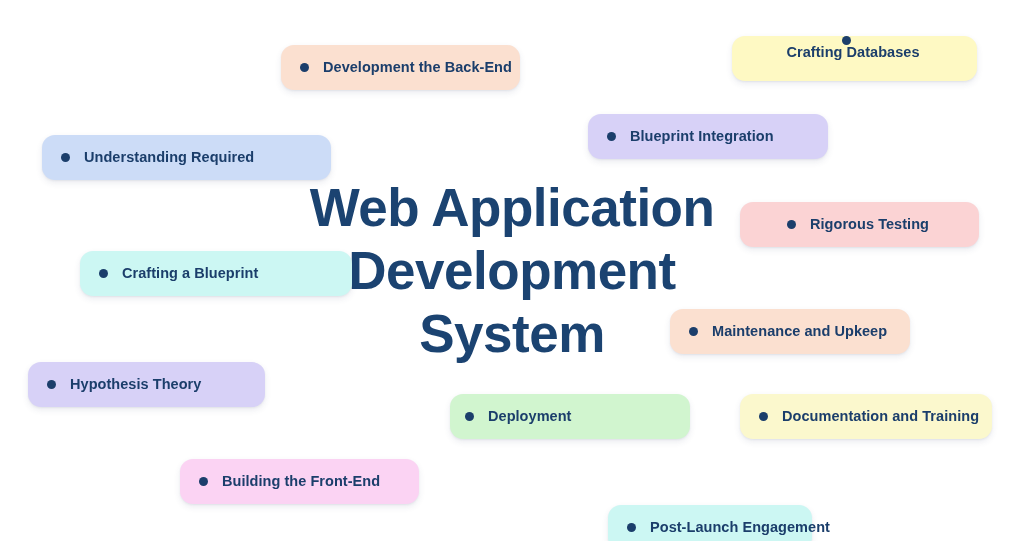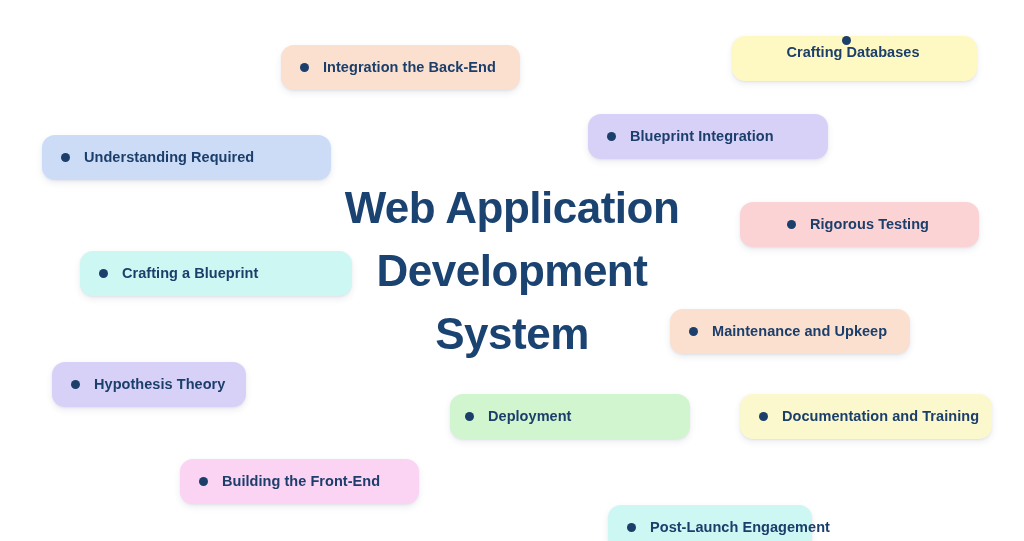--- a/index.html
+++ b/index.html
@@ -21,21 +21,21 @@
   }
   
   #title {
     position: absolute;
     left: 262px;
     top: 176px;
     width: 500px;
     text-align: center;
     font-family: "Liberation Sans", sans-serif;
     font-weight: bold;
-    font-size: 44px;
+    font-size: 53px;
     line-height: 63px;
     letter-spacing: -0.5px;
     color: #1b4371;
     white-space: pre-line;
     user-select: none;
   }
   
   .pill {
     position: absolute;
     display: flex;
@@ -70,21 +70,21 @@
 
 <div id="canvas" style="background: rgb(255, 255, 255);">
 
   <div id="title" style="color: rgb(27, 67, 113);">Web Application
 Development
 System</div>
 
   <div id="pill-layer">
       <div class="pill" style="left: 281px; top: 45px; width: 239px; background: rgb(251, 224, 208);">
         <span class="dot" style="background: rgb(27, 62, 107);"></span>
-        <span class="pill-label" style="color: rgb(27, 62, 107);">Integration the Back-End</span>
+        <span class="pill-label" style="color: rgb(27, 62, 107);">Development the Back-End</span>
       </div>
       <div class="pill" style="left: 732px; top: 36px; width: 245px; background: #fef9c3; flex-direction: column;">
         <span class="dot" style="background: rgb(27, 62, 107);"></span>
         <span class="pill-label" style="color: rgb(27, 62, 107);">Crafting Databases</span>
       </div>
       <div class="pill" style="left: 588px; top: 114px; width: 240px; background: rgb(215, 209, 247);">
         <span class="dot" style="background: rgb(27, 62, 107);"></span>
         <span class="pill-label" style="color: rgb(27, 62, 107);">Blueprint Integration</span>
       </div>
       <div class="pill" style="left: 42px; top: 135px; width: 289px; background: rgb(204, 220, 247);">
@@ -96,21 +96,21 @@
         <span class="pill-label" style="color: rgb(27, 62, 107);">Rigorous Testing</span>
       </div>
       <div class="pill" style="left: 80px; top: 251px; width: 272px; background: rgb(204, 247, 243); text-align: center;">
         <span class="dot" style="background: rgb(27, 62, 107);"></span>
         <span class="pill-label" style="color: rgb(27, 62, 107);">Crafting a Blueprint</span>
       </div>
       <div class="pill" style="left: 670px; top: 309px; width: 240px; background: rgb(251, 224, 208);">
         <span class="dot" style="background: rgb(27, 62, 107);"></span>
         <span class="pill-label" style="color: rgb(27, 62, 107);">Maintenance and Upkeep</span>
       </div>
-      <div class="pill" style="left: 28px; top: 362px; width: 194px; background: rgb(215, 209, 247); margin-left: 24px;">
+      <div class="pill" style="left: 28px; top: 362px; width: 237px; background: rgb(215, 209, 247);">
         <span class="dot" style="background: rgb(27, 62, 107);"></span>
         <span class="pill-label" style="color: rgb(27, 62, 107);">Hypothesis Theory</span>
       </div>
       <div class="pill" style="left: 450px; top: 394px; width: 240px; background: rgb(209, 245, 207); padding-left: 15px;">
         <span class="dot" style="background: rgb(27, 62, 107);"></span>
         <span class="pill-label" style="color: rgb(27, 62, 107);">Deployment</span>
       </div>
       <div class="pill" style="left: 740px; top: 394px; width: 252px; background: rgb(251, 248, 205);">
         <span class="dot" style="background: rgb(27, 62, 107);"></span>
         <span class="pill-label" style="color: rgb(27, 62, 107);">Documentation and Training</span>

